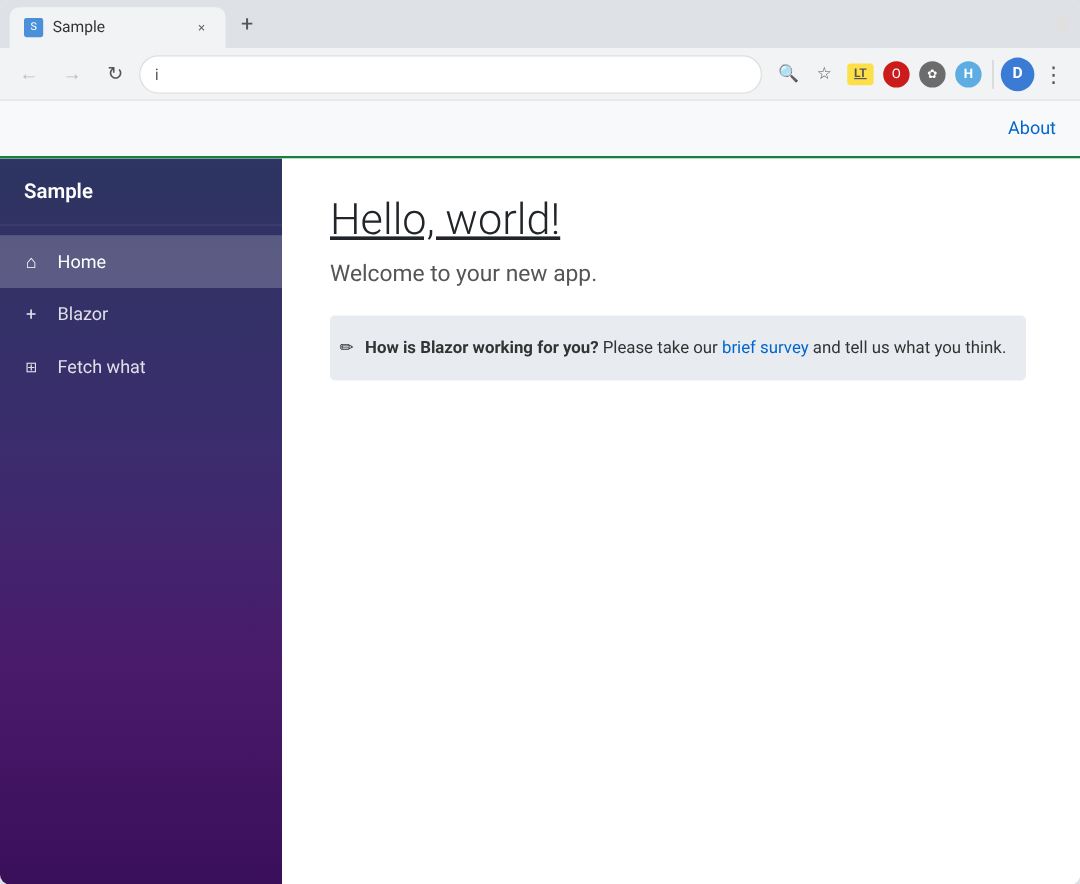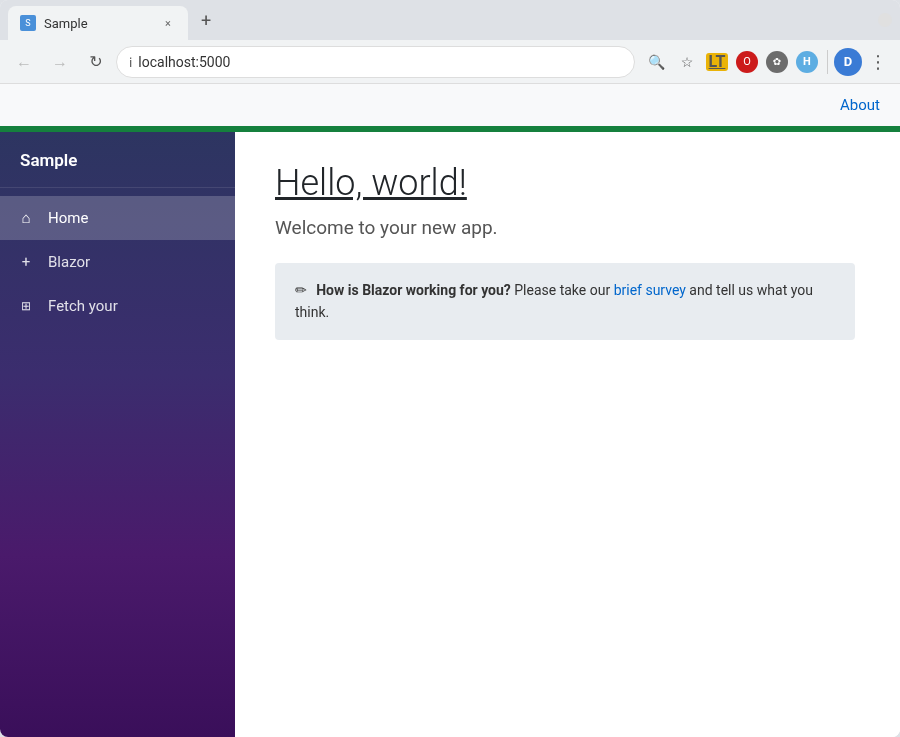--- a/index.html
+++ b/index.html
@@ -21,45 +21,45 @@
 
     .toolbar { height: 44px; background: #f1f3f4; display: flex; align-items: center; padding: 0 8px; gap: 4px; border-bottom: 1px solid #ddd; }
     .nav-btn { width: 32px; height: 32px; border-radius: 50%; display: flex; align-items: center; justify-content: center; cursor: pointer; font-size: 16px; color: #555; }
     .nav-btn.disabled { color: #bbb; cursor: default; }
     .address-bar { flex: 1; height: 32px; background: white; border-radius: 16px; display: flex; align-items: center; padding: 0 12px; gap: 6px; border: 1px solid #ddd; }
     .address-info-icon { font-size: 13px; color: #555; }
     .address-text { font-size: 14px; color: #333; flex: 1; }
     .toolbar-icons { display: flex; align-items: center; gap: 2px; margin-left: 4px; }
     .toolbar-icon { width: 28px; height: 28px; border-radius: 50%; display: flex; align-items: center; justify-content: center; cursor: pointer; font-size: 14px; color: #555; }
     .toolbar-icon.avatar { background: #3a7bd5; color: white; font-size: 13px; font-weight: bold; }
-    .lt-icon { background: #eab308; border-radius: 3px; width: 22px; height: 18px; font-size: 16px; font-weight: bold; color: #555; display: flex; align-items: center; justify-content: center; text-decoration: underline; }
+    .lt-icon { background: #fde047; border-radius: 3px; width: 22px; height: 18px; font-size: 10px; font-weight: bold; color: #555; display: flex; align-items: center; justify-content: center; text-decoration: underline; }
     .opera-icon { background: #cc1b1b; border-radius: 50%; width: 22px; height: 22px; font-size: 11px; color: white; display: flex; align-items: center; justify-content: center; }
     .ext-icon { border-radius: 50%; width: 22px; height: 22px; background: #6c6c6c; font-size: 10px; color: white; display: flex; align-items: center; justify-content: center; }
     .h-icon { background: #5dade2; border-radius: 50%; width: 22px; height: 22px; font-size: 11px; font-weight: bold; color: white; display: flex; align-items: center; justify-content: center; }
     .separator { width: 1px; height: 24px; background: #ccc; margin: 0 4px; }
     .more-btn { font-size: 18px; }
 
     
     .app-frame { flex: 1; background: white; display: flex; flex-direction: column; overflow: hidden; }
-    .app-header { height: 48px; background: #f8f9fa; border-bottom: 6px solid #15803d; display: flex; align-items: center; justify-content: flex-end; padding: 0 20px; }
+    .app-header { height: 48px; background: #f8f9fa; border-bottom: 2px solid #15803d; display: flex; align-items: center; justify-content: flex-end; padding: 0 20px; }
     .app-body { flex: 1; display: flex; overflow: hidden; }
 
     
     .sidebar { width: 235px; min-width: 235px; background: linear-gradient(180deg, #2d3561 0%, #3b2d6e 40%, #4a1a6b 70%, #3a0f5a 100%); display: flex; flex-direction: column; }
     .sidebar-brand { height: 56px; display: flex; align-items: center; padding: 0 20px; color: white; font-size: 17px; font-weight: 600; border-bottom: 1px solid rgba(255,255,255,0.1); }
     .sidebar-nav { padding: 8px 0; }
     .nav-item { height: 44px; display: flex; align-items: center; padding: 0 16px; gap: 12px; cursor: pointer; color: rgba(255,255,255,0.85); font-size: 15px; }
     .nav-item.active { background: rgba(255,255,255,0.2); color: white; }
     .nav-icon { width: 20px; display: flex; align-items: center; justify-content: center; font-size: 15px; }
 
     
     .main-content { flex: 1; padding: 30px 40px; background: white; overflow-y: auto; }
     .page-heading { font-size: 36px; font-weight: 300; color: #212529; margin-bottom: 12px; text-decoration: underline; }
     .page-subtext { font-size: 19px; color: #555; margin-bottom: 24px; }
-    .survey-box { background: #e8ecf0; border-radius: 4px; padding: 16px 20px; max-width: 580px; }
+    .survey-box { background: #e8ecf0; border-radius: 4px; padding: 16px 8px; max-width: 580px; }
     .survey-text { font-size: 14px; color: #333; line-height: 1.6; }
     .survey-text a { color: #0066cc; text-decoration: none; }
     .pencil-icon { display: inline-block; margin-right: 6px; }
 
     .about-link { color: #0066cc; text-decoration: none; font-size: 15px; }
   </style>
 </head>
 <body>
 
 <div class="browser-window">
@@ -87,21 +87,20 @@
       <span>←</span>
     </div>
     <div class="nav-btn disabled">
       <span>→</span>
     </div>
     <div class="nav-btn">
       <span>↻</span>
     </div>
     <div class="address-bar">
       <span class="address-info-icon">ℹ</span>
-      <span class="address-text">localhost:5000</span>
     </div>
     <div class="toolbar-icons">
       <div class="toolbar-icon">🔍</div>
       <div class="toolbar-icon">☆</div>
       <div class="toolbar-icon">
         <div class="lt-icon">LT</div>
       </div>
       <div class="toolbar-icon">
         <div class="opera-icon">O</div>
       </div>
@@ -131,21 +130,21 @@
           <div class="nav-item active">
             <span class="nav-icon">⌂</span>
             <span>Home</span>
           </div>
           <div class="nav-item">
             <span class="nav-icon">+</span>
             <span>Blazor</span>
           </div>
           <div class="nav-item">
             <span class="nav-icon" style="font-size:12px;">⊞</span>
-            <span>Fetch your</span>
+            <span>Fetch what</span>
           </div>
         </nav>
       </div>
 
       <div class="main-content">
         <h1 class="page-heading">Hello, world!</h1>
         <p class="page-subtext">Welcome to your new app.</p>
         <div class="survey-box">
           <p class="survey-text">
             <span class="pencil-icon">✏</span>

